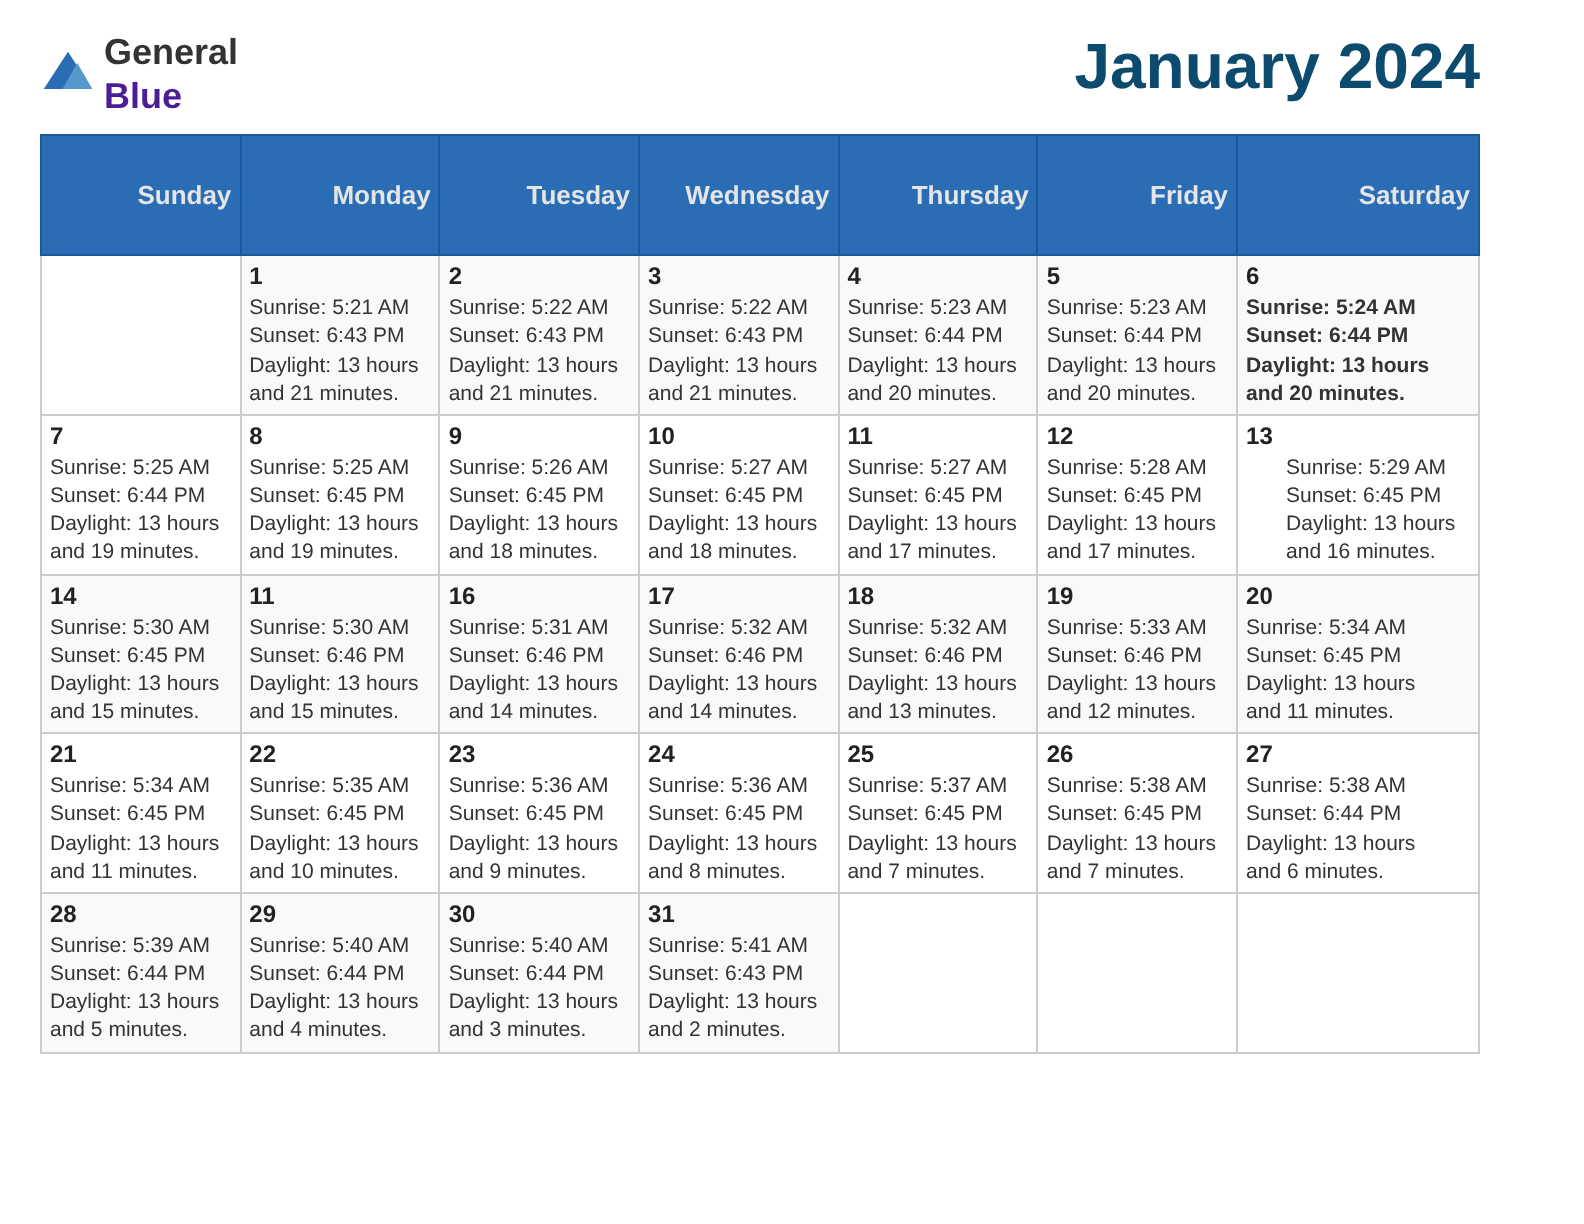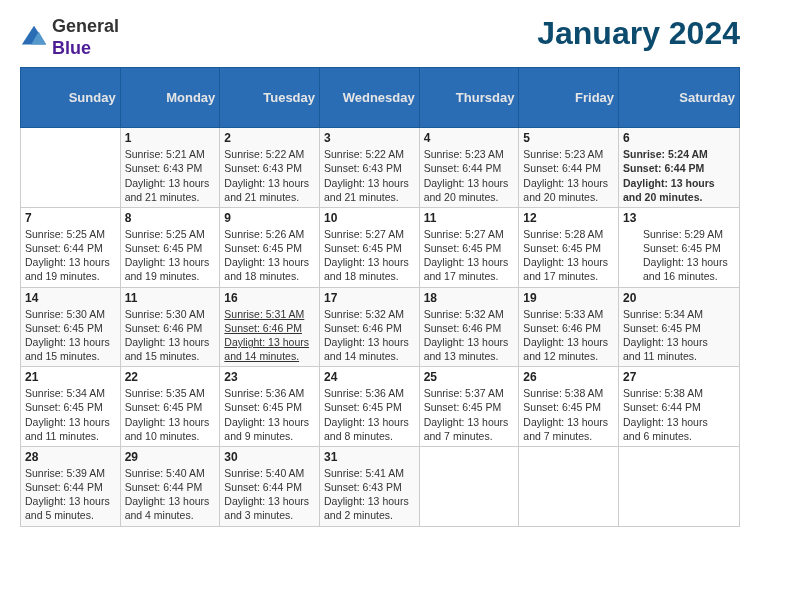--- a/index.html
+++ b/index.html
@@ -228,21 +228,21 @@
           </td>
           <td>
             <span class="day-num">11</span>
             <div class="day-info" style="white-space: pre-line;">Sunrise: 5:30 AM
 Sunset: 6:46 PM
 Daylight: 13 hours
 and 15 minutes.</div>
           </td>
           <td>
             <span class="day-num">16</span>
-            <div class="day-info" style="white-space: pre-line; text-decoration: underline;">Sunrise: 5:31 AM
+            <div class="day-info" style="white-space: pre-line;">Sunrise: 5:31 AM
 Sunset: 6:46 PM
 Daylight: 13 hours
 and 14 minutes.</div>
           </td>
           <td>
             <span class="day-num">17</span>
             <div class="day-info" style="white-space: pre-line;">Sunrise: 5:32 AM
 Sunset: 6:46 PM
 Daylight: 13 hours
 and 14 minutes.</div>

